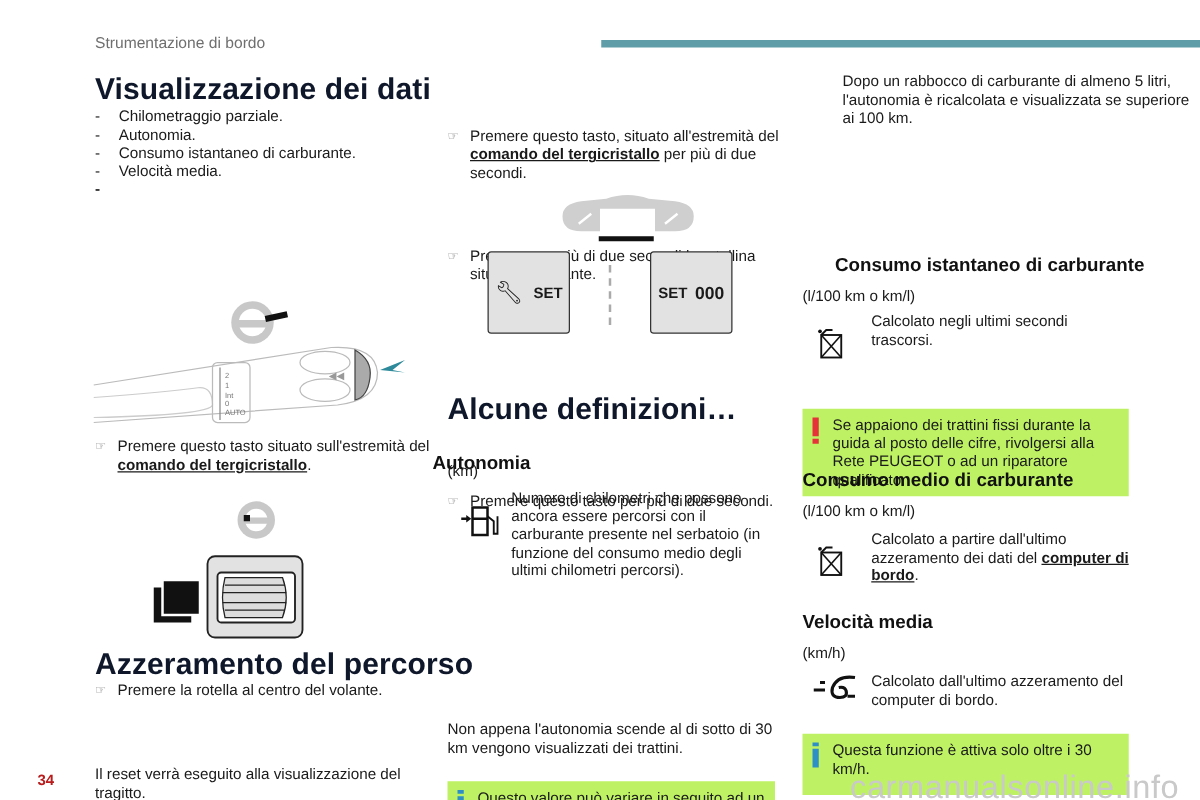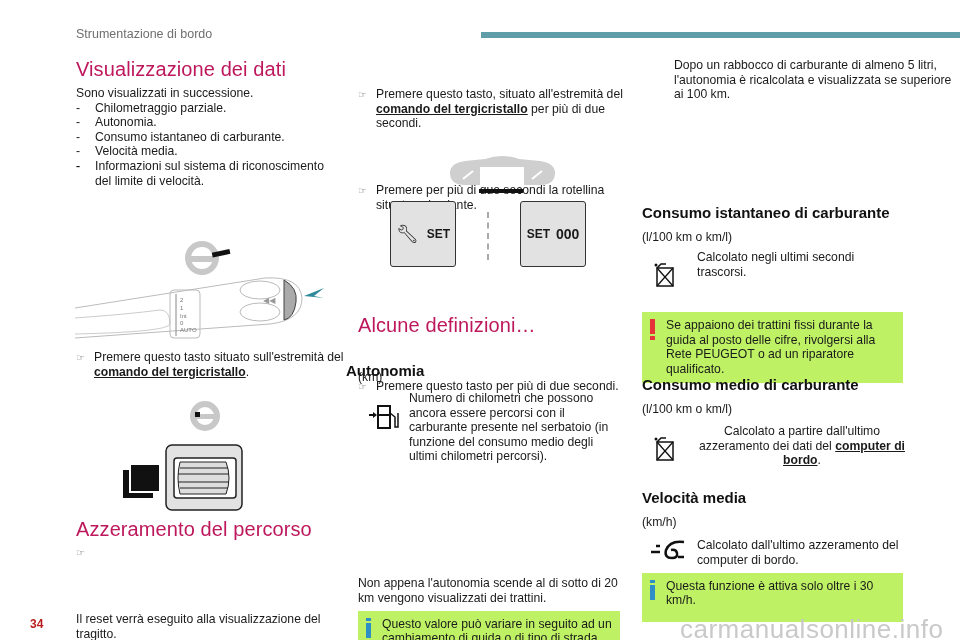--- a/index.html
+++ b/index.html
@@ -1,20 +1,20 @@
 <!DOCTYPE html>
 <html><head>
 <meta charset="utf-8">
 <style>
   html,body{margin:0;padding:0;}
   body{width:960px;height:640px;background:#fff;position:relative;overflow:hidden;font-family:"Liberation Sans",sans-serif;color:#1a1a1a;}
   .abs{position:absolute;}
   .header-title{left:76px;top:27px;font-size:12.5px;color:#6f6f6f;}
   .header-bar{left:481px;top:32px;width:479px;height:6px;background:#5f9ea8;}
-  .h1{font-weight:normal;font-size:20px;color:#be185d;letter-spacing:0.1px;}
+  .h1{font-weight:bold;font-size:24px;color:#0f172a;letter-spacing:0.1px;}
   .h2{font-weight:bold;font-size:15px;color:#111;}
   .p{font-size:12.2px;line-height:14.6px;color:#1a1a1a;}
   .list{margin:0;padding:0;list-style:none;}
   .list li{position:relative;padding-left:19px;}
   .list li .dash{position:absolute;left:0;top:0;}
   .bullet{position:relative;padding-left:18px;}
   .bullet .hand{position:absolute;left:0;top:1px;font-size:10px;color:#777;}
   .note{background:#bef264;padding:6px 8px 6px 24px;position:relative;}
   .note .ico{position:absolute;left:8px;top:7px;width:4px;}
   .info-i .dot{position:absolute;left:0;top:0;width:5px;height:3px;background:#2d8fc5;}
@@ -27,28 +27,27 @@
   .watermark{left:680px;top:614px;font-size:26px;color:#c9c9c9;font-weight:normal;letter-spacing:0.5px;}
 </style>
 </head>
 <body>
 
 <div class="abs header-title">Strumentazione di bordo</div>
 <div class="abs header-bar"></div>
 
 <div class="abs h1" style="left:76px;top:58px;">Visualizzazione dei dati</div>
 <div class="abs p" style="left:76px;top:86px;width:260px;">
-  <div>Sono visualizzati in successione.</div>
   <ul class="list">
     <li><span class="dash">-</span><span>Chilometraggio parziale.</span></li>
     <li><span class="dash">-</span><span>Autonomia.</span></li>
     <li><span class="dash">-</span><span>Consumo istantaneo di carburante.</span></li>
     <li><span class="dash">-</span><span>Velocità media.</span></li>
     <li><span class="dash">-</span></li>
-    <li><span class="dash">-</span><span>Informazioni sul sistema di riconoscimento del limite di velocità.</span></li>
+    <li><span class="dash">-</span></li>
   </ul>
 </div>
 
 <svg class="abs" style="left:70px;top:228px;" width="260" height="120" viewBox="0 0 260 120">
   <g>
     <circle cx="132" cy="30" r="17" fill="#c8c8c8"></circle>
     <circle cx="132" cy="30" r="11" fill="#fff"></circle>
     <rect x="120" y="28" width="24" height="6" fill="#c8c8c8"></rect>
     <rect x="142" y="23" width="18" height="5" fill="#111" transform="rotate(-12 150 25)"></rect>
   </g>
@@ -86,20 +85,21 @@
   <rect x="56" y="60" width="62" height="40" rx="3" fill="#fff" stroke="#222" stroke-width="1.5"></rect>
   <path d="M62 64 L108 64 Q114 80 108 96 L62 96 Q58 80 62 64 Z" fill="#ddd" stroke="#222"></path>
   <line x1="62" y1="70" x2="110" y2="70" stroke="#222"></line>
   <line x1="60" y1="76" x2="111" y2="76" stroke="#222"></line>
   <line x1="60" y1="84" x2="111" y2="84" stroke="#222"></line>
   <line x1="62" y1="90" x2="110" y2="90" stroke="#222"></line>
 </svg>
 
 <div class="abs p bullet" style="left:76px;top:516px;width:258px;">
   <span class="hand">☞</span>
+  <span>Premere la rotella al centro del volante.</span>
 </div>
 
 <div class="abs h1" style="left:76px;top:518px;">Azzeramento del percorso</div>
 <div class="abs p" style="left:76px;top:576px;width:258px;margin-top:36px;">Il reset verrà eseguito alla visualizzazione del tragitto.</div>
 
 <div class="abs p bullet" style="left:358px;top:58px;width:262px;">
   <span class="hand">☞</span>
   <span>Premere questo tasto, situato all'estremità del </span><b>comando del tergicristallo</b><span> per più di due secondi.</span>
 </div>
 <div class="abs p bullet" style="left:358px;top:110px;width:262px;">
@@ -143,33 +143,33 @@
 </svg>
 <div class="abs p" style="left:409px;top:391px;width:212px;">Numero di chilometri che possono ancora essere percorsi con il carburante presente nel serbatoio (in funzione del consumo medio degli ultimi chilometri percorsi).</div>
 
 <div class="abs p note info-i" style="left:358px;top:494px;width:230px;">
   <span class="ico">
       <span class="dot"></span>
       <span class="bar"></span>
     </span>
   <span>Questo valore può variare in seguito ad un cambiamento di guida o di tipo di strada, che determini una notevole variazione del consumo istantaneo.</span>
 </div>
-<div class="abs p" style="left:358px;top:576px;width:262px;">Non appena l'autonomia scende al di sotto di 20 km vengono visualizzati dei trattini.</div>
+<div class="abs p" style="left:358px;top:576px;width:262px;">Non appena l'autonomia scende al di sotto di 30 km vengono visualizzati dei trattini.</div>
 
 <div class="abs p" style="left:674px;top:58px;width:280px;">Dopo un rabbocco di carburante di almeno 5 litri, l'autonomia è ricalcolata e visualizzata se superiore ai 100 km.</div>
 
 <div class="abs p note warn-i" style="left:642px;top:125px;width:229px;">
   <span class="ico">
       <span class="bar"></span>
       <span class="dot"></span>
     </span>
   <span>Se appaiono dei trattini fissi durante la guida al posto delle cifre, rivolgersi alla Rete PEUGEOT o ad un riparatore qualificato.</span>
 </div>
 
-<div class="abs h2" style="left:642px;top:204px;text-align:right;">Consumo istantaneo di carburante</div>
+<div class="abs h2" style="left:668px;top:204px;text-align:right;">Consumo istantaneo di carburante</div>
 <div class="abs p" style="left:642px;top:230px;">(l/100 km o km/l)</div>
 <svg class="abs" style="left:654px;top:262px;" width="22" height="26" viewBox="0 0 22 26">
   <rect x="3" y="6" width="16" height="18" fill="none" stroke="#111" stroke-width="1.5"></rect>
   <path d="M3 6 L7 2 L12 2" fill="none" stroke="#111" stroke-width="1.5"></path>
   <line x1="3" y1="24" x2="19" y2="6" stroke="#111" stroke-width="1.3"></line>
   <line x1="3" y1="6" x2="19" y2="24" stroke="#111" stroke-width="1.3"></line>
   <circle cx="2" cy="3" r="1.5" fill="#111"></circle>
 </svg>
 <div class="abs p" style="left:697px;top:250px;width:200px;">Calcolato negli ultimi secondi trascorsi.</div>
 
@@ -183,21 +183,21 @@
 
 <div class="abs h2" style="left:642px;top:376px;">Consumo medio di carburante</div>
 <div class="abs p" style="left:642px;top:402px;">(l/100 km o km/l)</div>
 <svg class="abs" style="left:654px;top:436px;" width="22" height="26" viewBox="0 0 22 26">
   <rect x="3" y="6" width="16" height="18" fill="none" stroke="#111" stroke-width="1.5"></rect>
   <path d="M3 6 L7 2 L12 2" fill="none" stroke="#111" stroke-width="1.5"></path>
   <line x1="3" y1="24" x2="19" y2="6" stroke="#111" stroke-width="1.3"></line>
   <line x1="3" y1="6" x2="19" y2="24" stroke="#111" stroke-width="1.3"></line>
   <circle cx="2" cy="3" r="1.5" fill="#111"></circle>
 </svg>
-<div class="abs p" style="left:697px;top:424px;width:210px;text-align:center;">
+<div class="abs p" style="left:697px;top:424px;width:210px;">
   <span>Calcolato a partire dall'ultimo azzeramento dei dati del </span><b>computer di bordo</b><span>.</span>
 </div>
 
 <div class="abs h2" style="left:642px;top:489px;">Velocità media</div>
 <div class="abs p" style="left:642px;top:515px;">(km/h)</div>
 <svg class="abs" style="left:650px;top:538px;" width="40" height="24" viewBox="0 0 40 24">
   <line x1="1" y1="14" x2="10" y2="14" stroke="#111" stroke-width="2.5"></line>
   <line x1="6" y1="8" x2="10" y2="8" stroke="#111" stroke-width="2.5"></line>
   <path d="M34 4 Q20 2 16 12 Q14 20 22 20 Q28 20 27 15 Q26 11 21 12" fill="none" stroke="#111" stroke-width="2.5"></path>
   <line x1="28" y1="19" x2="34" y2="19" stroke="#111" stroke-width="2.5"></line>

